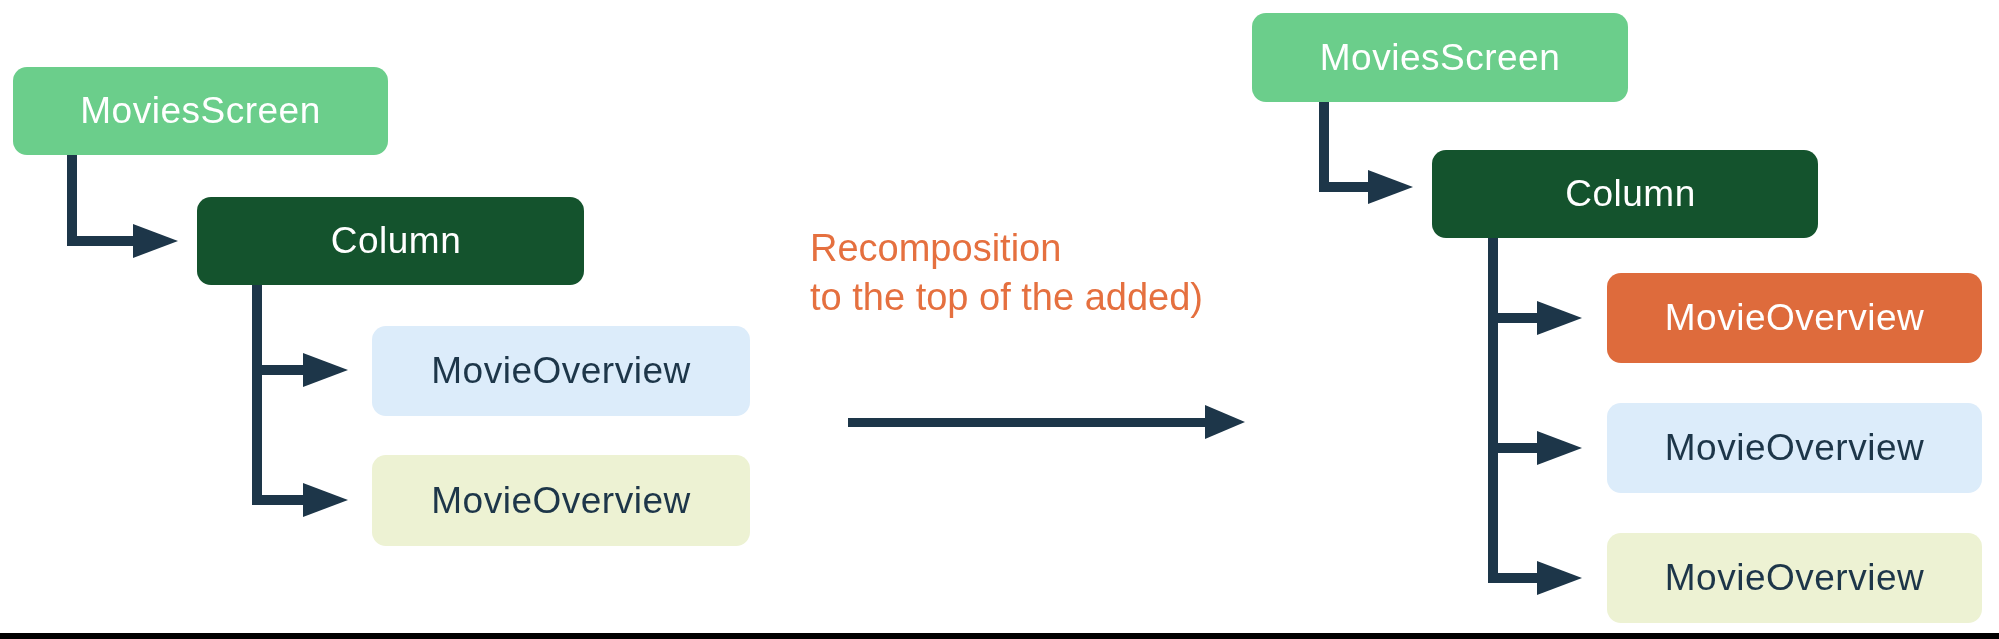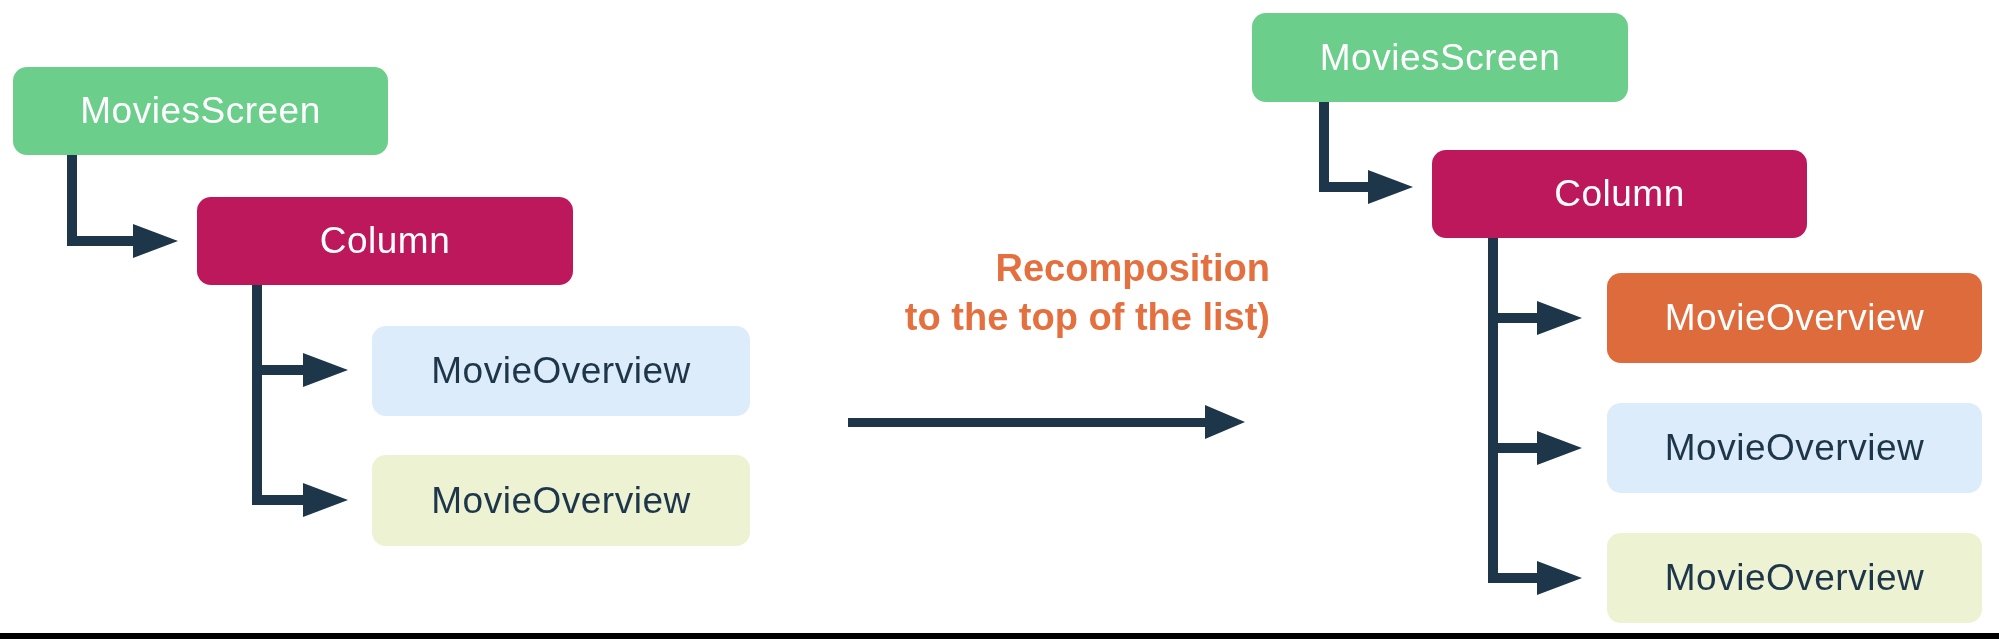--- a/index.html
+++ b/index.html
@@ -14,46 +14,46 @@
   .node {
     position: absolute;
     display: flex;
     align-items: center;
     justify-content: center;
     border-radius: 14px;
     font-size: 37px;
     letter-spacing: 0.5px;
   }
   .node.green  { background: #6BCE8B; color: #ffffff; }
-  .node.blue   { background: #be185d; color: #ffffff; }
+  .node.blue   { background: #14532d; color: #ffffff; padding-left: 11px; }
   .node.lblue  { background: #DCECFA; color: #1D3649; }
   .node.lyellow{ background: #EDF2D3; color: #1D3649; }
   .node.orange { background: #DE6B3C; color: #ffffff; }
 
   .line { position: absolute; background: #1D3649; }
 
   .arrowhead {
     position: absolute;
     width: 0; height: 0;
     border-top: 17px solid transparent;
     border-bottom: 17px solid transparent;
     border-left: 45px solid #1D3649;
   }
   .arrowhead.big { border-left-width: 40px; }
 
   .caption {
     position: absolute;
     left: 810px;
-    top: 244px;
+    top: 224px;
     width: 460px;
-    text-align: right;
+    text-align: left;
     color: #E5703F;
     font-size: 38px;
     line-height: 49px;
-    font-weight: 700;
+    font-weight: 400;
   }
   .bottom-bar {
     position: absolute;
     left: 0; top: 633px;
     width: 1999px; height: 6px;
     background: #000000;
   }
 </style>
 </head>
 <body>
@@ -74,21 +74,21 @@
     <div class="arrowhead" style="left:303px; top:353px;"></div>
     <div class="line" style="left:252px; top:495px; width:51px; height:10px;"></div>
     <div class="arrowhead" style="left:303px; top:483px;"></div>
 
     <div class="node lblue" style="left:372px; top:326px; width:378px; height:90px;">MovieOverview</div>
     <div class="node lyellow" style="left:372px; top:455px; width:378px; height:91px;">MovieOverview</div>
   </div>
 
   <div class="caption">
     <div>Recomposition</div>
-    <div>to the top of the list)</div>
+    <div>to the top of the added)</div>
   </div>
 
   <div>
     <div class="line" style="left:848px; top:418px; width:357px; height:9px;"></div>
     <div class="arrowhead big" style="left:1205px; top:405px;"></div>
   </div>
 
   <div>
     <div class="node green" style="left:1252px; top:13px; width:376px; height:89px;">MoviesScreen</div>
 

